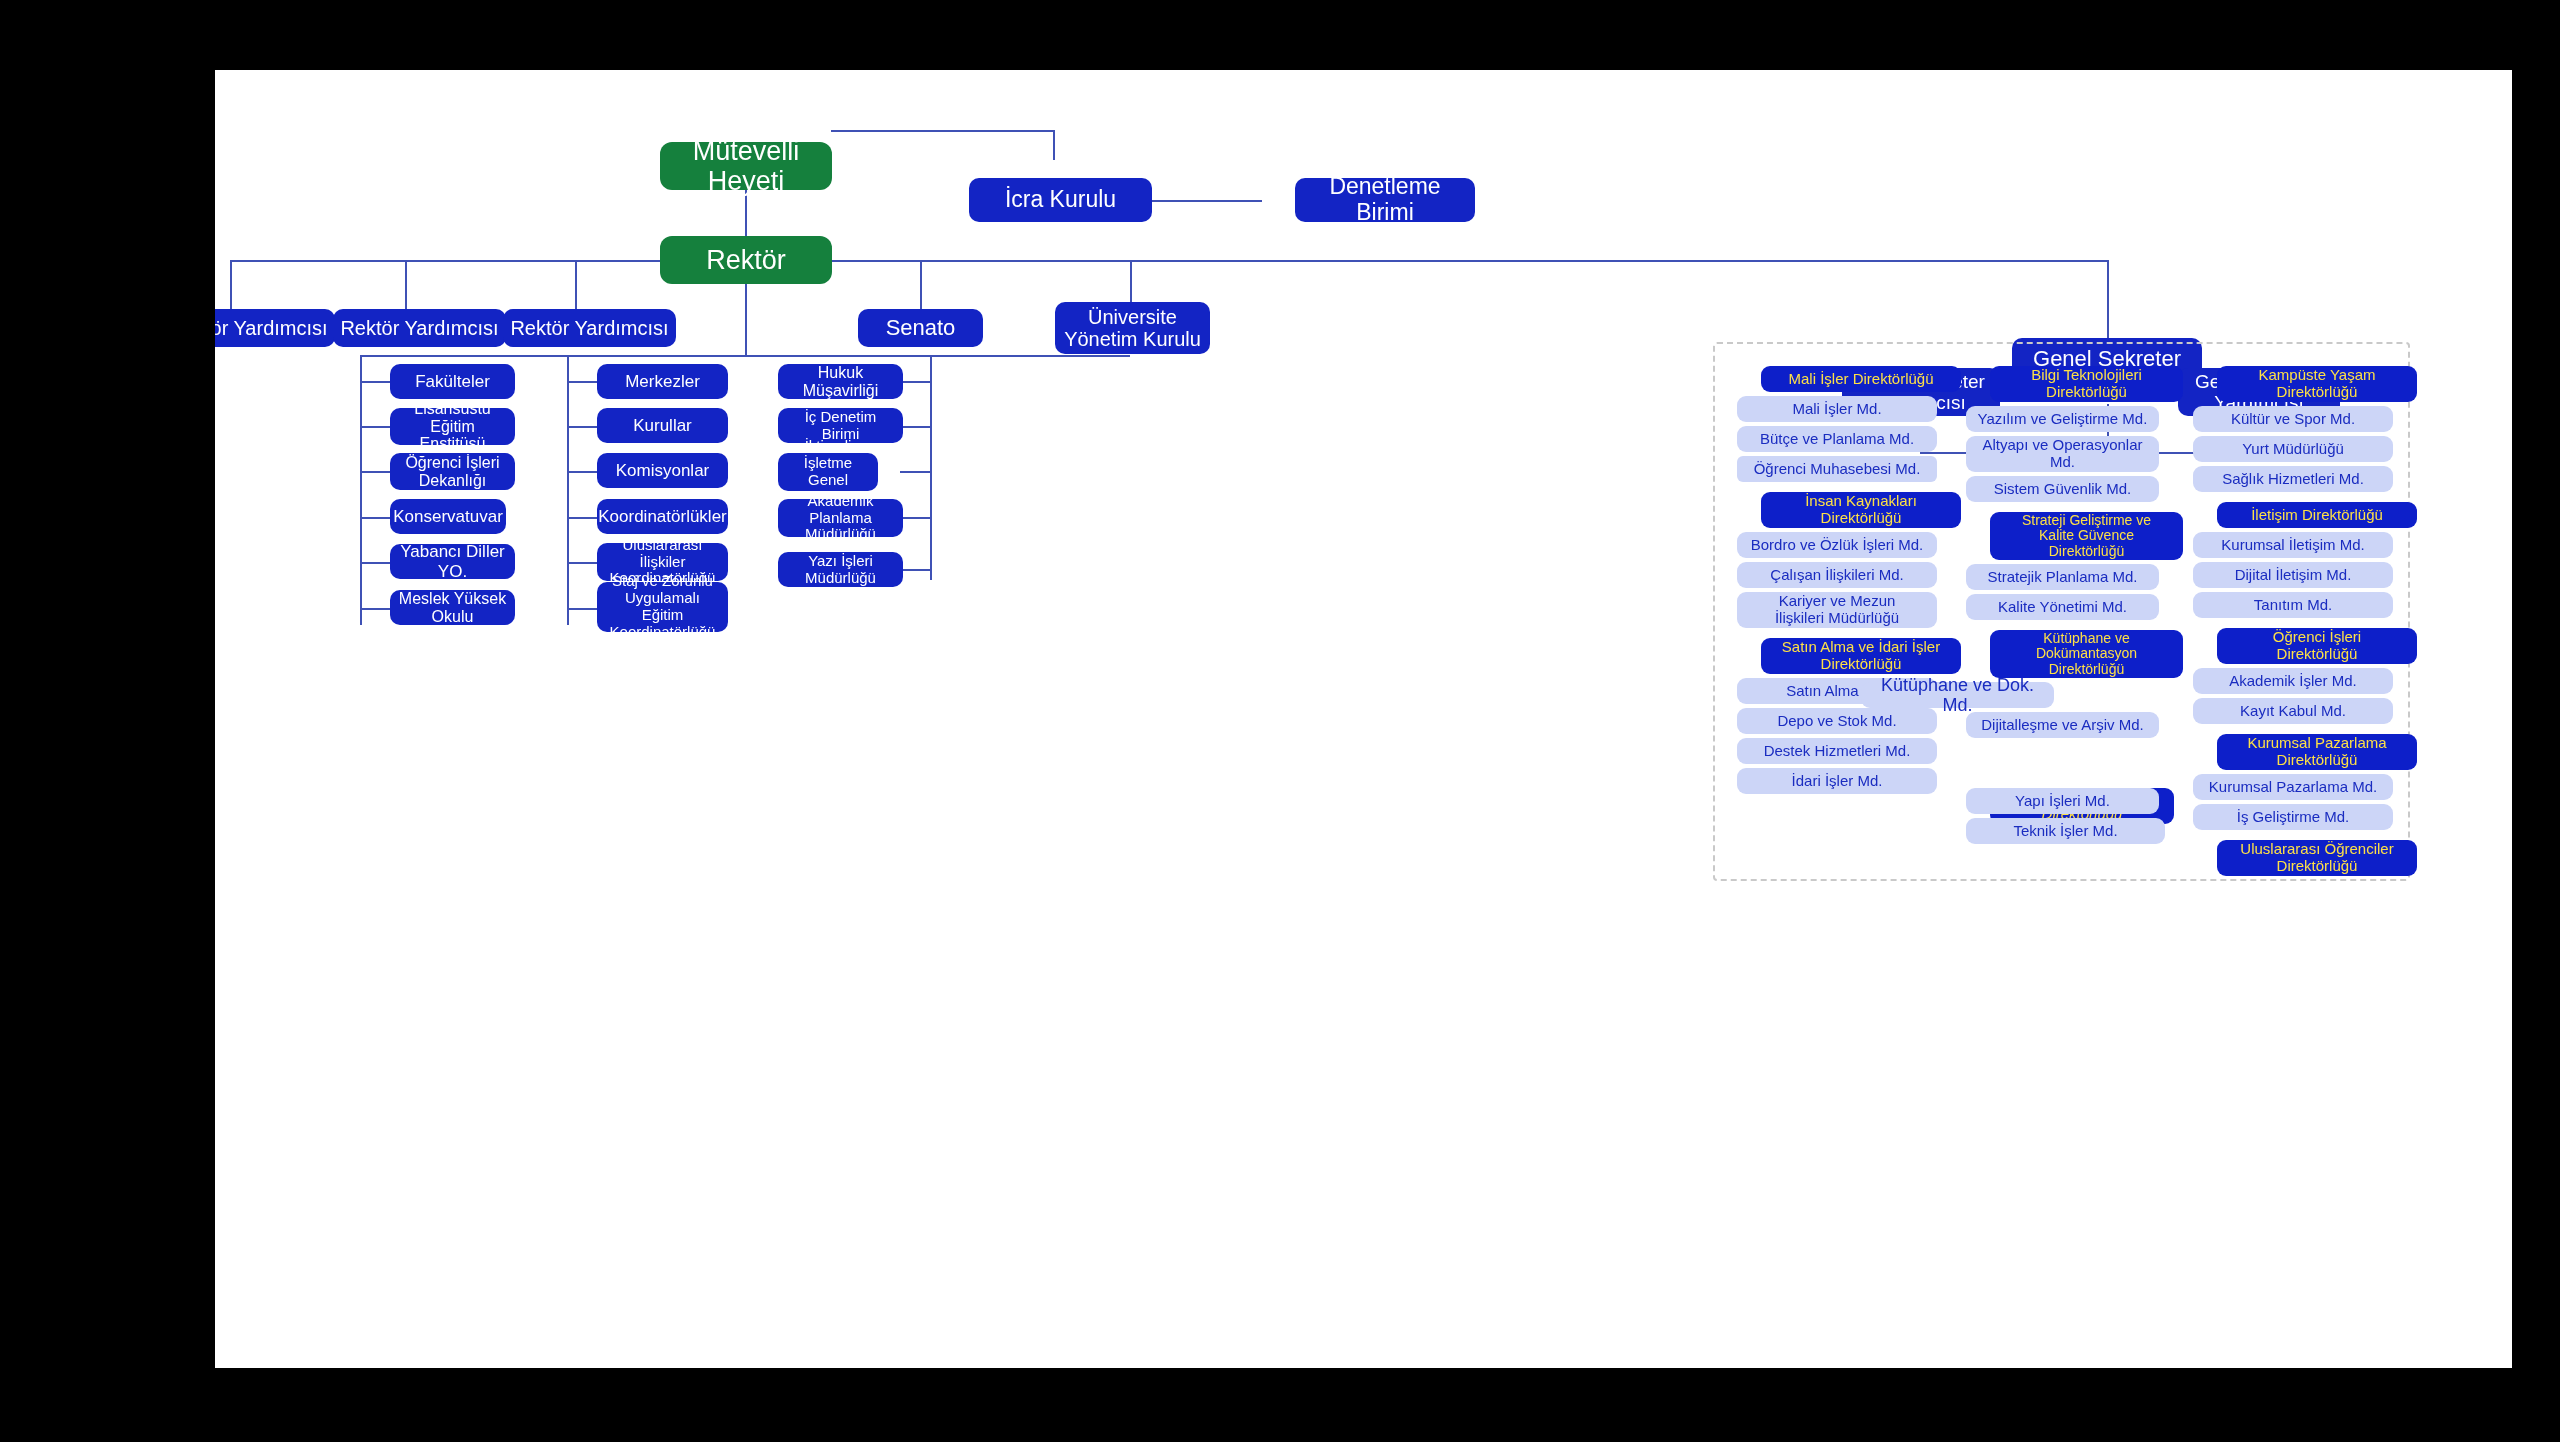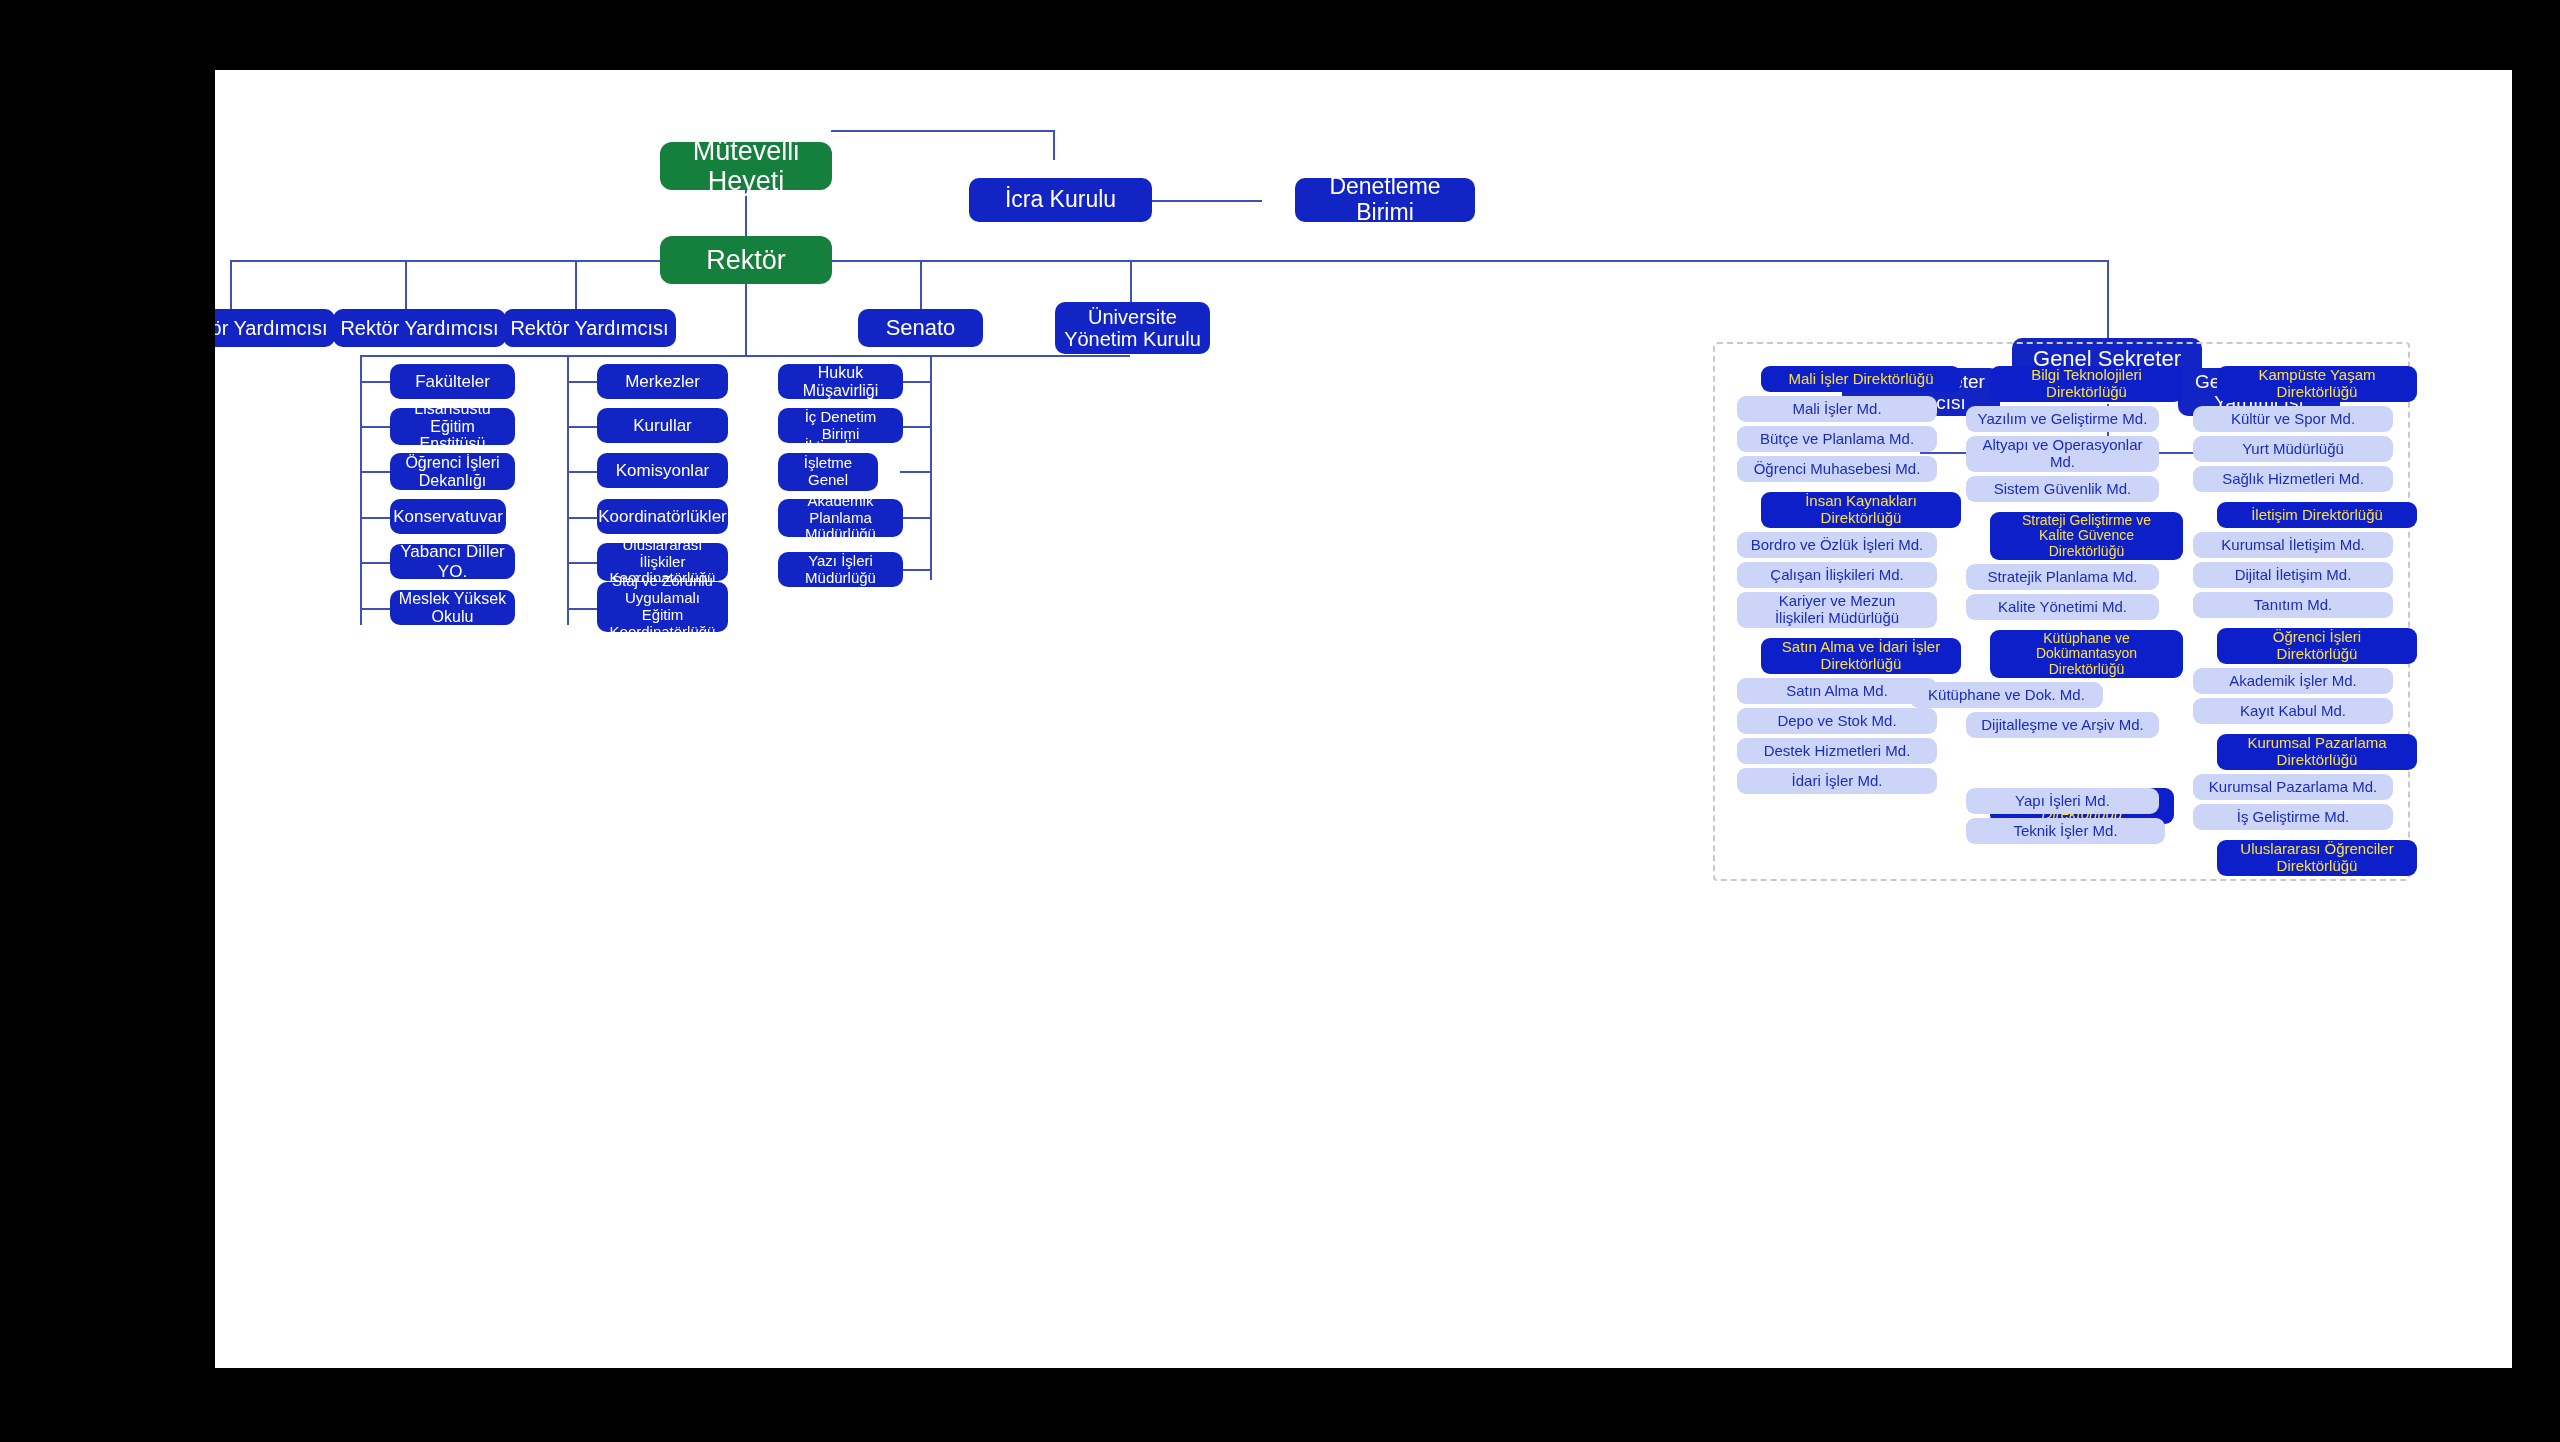--- a/index.html
+++ b/index.html
@@ -176,21 +176,21 @@
 
   <div class="node blue" style="left:1963px; top:298px; width:162px; height:48px; font-size:19px;">Genel Sekreter
 Yardımcısı</div>
 
   <div class="dashbox" style="left:1498px; top:272px; width:697px; height:539px;"></div>
 
   <div id="admin-col-1">
       <div class="node blue-sm" style="left: 1522px; top: 296px; width: 200px; height: 26px; font-size: 15px;">Mali İşler Direktörlüğü</div>
       <div class="node light" style="left: 1522px; top: 326px; width: 200px; height: 26px; font-size: 15px;">Mali İşler Md.</div>
       <div class="node light" style="left: 1522px; top: 356px; width: 200px; height: 26px; font-size: 15px;">Bütçe ve Planlama Md.</div>
-      <div class="node light" style="left: 1522px; top: 386px; width: 200px; height: 26px; font-size: 15px;">Öğrenci Muhasebesi Md.</div>
+      <div class="node light" style="left: 1522px; top: 386px; width: 200px; height: 26px; font-size: 15px; border-radius: 6px;">Öğrenci Muhasebesi Md.</div>
       <div class="node blue-sm" style="left: 1522px; top: 422px; width: 200px; height: 36px; font-size: 15px;">İnsan Kaynakları
 Direktörlüğü</div>
       <div class="node light" style="left: 1522px; top: 462px; width: 200px; height: 26px; font-size: 15px;">Bordro ve Özlük İşleri Md.</div>
       <div class="node light" style="left: 1522px; top: 492px; width: 200px; height: 26px; font-size: 15px;">Çalışan İlişkileri Md.</div>
       <div class="node light" style="left: 1522px; top: 522px; width: 200px; height: 36px; font-size: 15px;">Kariyer ve Mezun
 İlişkileri  Müdürlüğü</div>
       <div class="node blue-sm" style="left: 1522px; top: 568px; width: 200px; height: 36px; font-size: 15px;">Satın Alma ve İdari İşler
 Direktörlüğü</div>
       <div class="node light" style="left: 1522px; top: 608px; width: 200px; height: 26px; font-size: 15px;">Satın Alma Md.</div>
       <div class="node light" style="left: 1522px; top: 638px; width: 200px; height: 26px; font-size: 15px;">Depo ve Stok Md.</div>
@@ -206,21 +206,21 @@
 Md.</div>
       <div class="node light" style="left: 1751px; top: 406px; width: 193px; height: 26px; font-size: 15px;">Sistem Güvenlik Md.</div>
       <div class="node blue-sm" style="left: 1751px; top: 442px; width: 193px; height: 48px; font-size: 14px;">Strateji Geliştirme ve
 Kalite Güvence
 Direktörlüğü</div>
       <div class="node light" style="left: 1751px; top: 494px; width: 193px; height: 26px; font-size: 15px;">Stratejik Planlama Md.</div>
       <div class="node light" style="left: 1751px; top: 524px; width: 193px; height: 26px; font-size: 15px;">Kalite Yönetimi Md.</div>
       <div class="node blue-sm" style="left: 1751px; top: 560px; width: 193px; height: 48px; font-size: 14px;">Kütüphane ve
 Dokümantasyon
 Direktörlüğü</div>
-      <div class="node light" style="left: 1695px; top: 612px; width: 193px; height: 26px; font-size: 15px;">Kütüphane ve Dok. Md.</div>
+      <div class="node light" style="left: 1646px; top: 612px; width: 193px; height: 26px; font-size: 18px;">Kütüphane ve Dok. Md.</div>
       <div class="node light" style="left: 1751px; top: 642px; width: 193px; height: 26px; font-size: 15px;">Dijitalleşme ve Arşiv Md.</div>
       <div class="node blue-sm" style="left: 1751px; top: 718px; width: 184px; height: 36px; font-size: 15px; font-style: italic;">Yapı ve Teknik İşler
 Direktörlüğü</div>
       <div class="node light" style="left: 1751px; top: 718px; width: 193px; height: 26px; font-size: 15px;">Yapı İşleri Md.</div>
       <div class="node light" style="left: 1751px; top: 748px; width: 199px; height: 26px; font-size: 15px;">Teknik İşler Md.</div>
     </div>
 
   <div id="admin-col-3">
       <div class="node blue-sm" style="left: 1978px; top: 296px; width: 200px; height: 36px; font-size: 15px;">Kampüste Yaşam
 Direktörlüğü</div>

